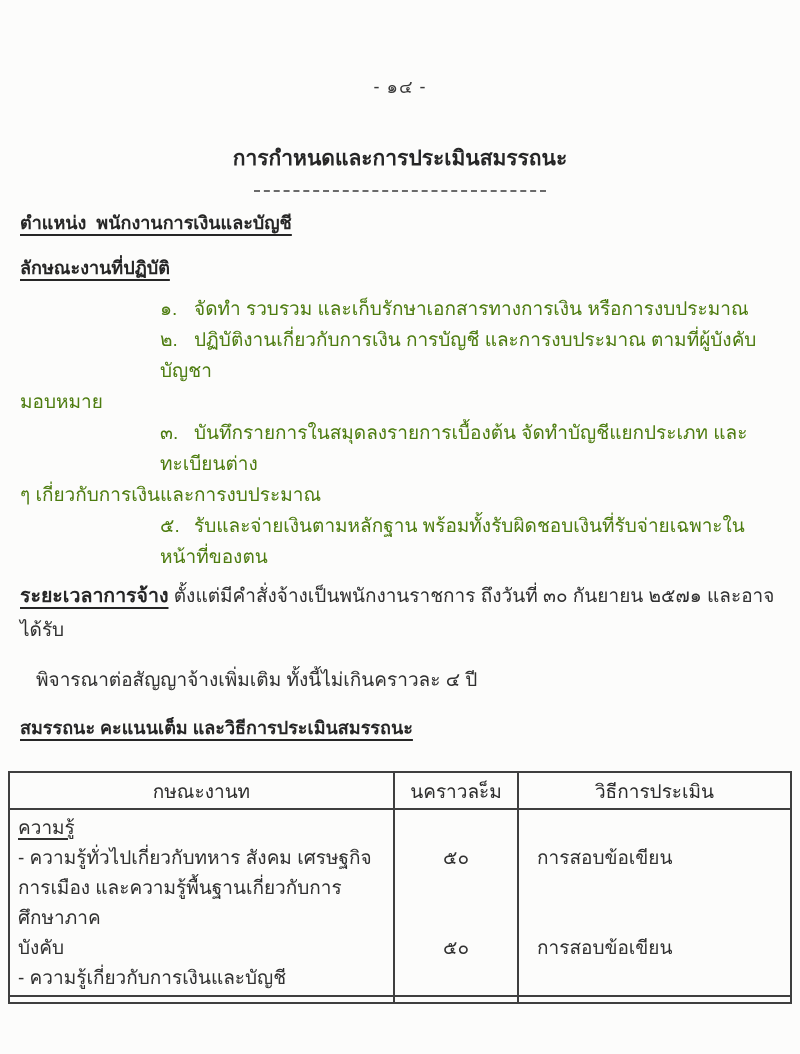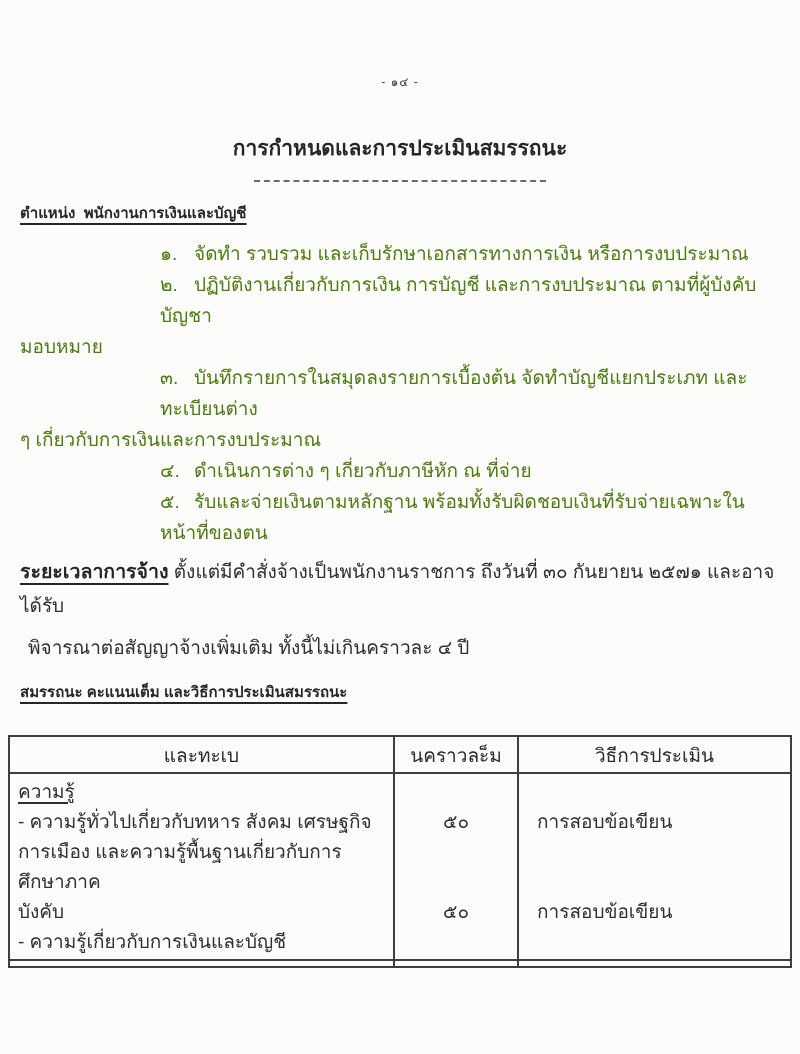--- a/index.html
+++ b/index.html
@@ -13,37 +13,37 @@
     position: relative;
     width: 800px; height: 1054px;
     background: #fcfcfb;
     box-sizing: border-box;
     padding: 0 20px;
     overflow: hidden;
   }
   .pagenum {
     margin-top: 0; padding-top: 72px;
     text-align: center;
-    font-size: 12px; letter-spacing: 1px;
+    font-size: 18px; letter-spacing: 1px;
     color: #3a3a3a;
   }
   .title {
     margin: 40px 0 0 0;
     text-align: center;
     font-size: 21px; font-weight: bold;
     color: #262626;
   }
   .sep {
     width: 292px; height: 0;
     margin: 16px auto 0 auto;
     border-top: 2px dashed #6a6a6a;
   }
   .h-line {
     margin: 0; padding: 0;
-    font-size: 15px; font-weight: bold;
+    font-size: 18px; font-weight: bold;
     line-height: 30px;
     color: #262626;
   }
   .pos-line   { margin-top: 16px; }
   .grp-line   { margin-top: 15px; }
   .duty-head  { margin-top: 15px; }
   .hu {
     text-decoration: underline;
     text-underline-offset: 5px;
     text-decoration-thickness: 1.5px;
@@ -56,21 +56,21 @@
     color: #4d7c0f;
   }
   .dline.indent { padding-left: 140px; }
   .num { display: inline-block; min-width: 34px; }
   .para {
     margin: 6px 0 0 0;
     font-size: 19px; line-height: 34px;
     color: #303030;
   }
   .para .hu { font-weight: bold; font-size: 19.5px; color: #262626; }
-  .para.cont { margin: 8px; }
+  .para.cont { margin: 16px; }
   .assess-head { margin-top: 12px; }
 
   .tablewrap {
     position: relative;
     width: 782px;
     margin: 28px 0 0 -12px;
   }
   table.tbl {
     table-layout: fixed;
     width: 782px;
@@ -114,46 +114,46 @@
 
   <div class="pagenum">- ๑๔ -</div>
 
   <h1 class="title">การกำหนดและการประเมินสมรรถนะ</h1>
 
   <div class="sep"></div>
 
   <p class="h-line pos-line"><span class="hu">ตำแหน่ง  พนักงานการเงินและบัญชี</span></p>
 
 
+  <p class="h-line duty-head"><span class="hu">ลักษณะงานที่ปฏิบัติ</span></p>
 
   <div class="duties">
     <div class="dline indent"><span class="num">๑.</span><span>จัดทำ รวบรวม และเก็บรักษาเอกสารทางการเงิน หรือการงบประมาณ</span></div>
     <div class="dline indent"><span class="num">๒.</span><span>ปฏิบัติงานเกี่ยวกับการเงิน การบัญชี และการงบประมาณ ตามที่ผู้บังคับบัญชา</span></div>
     <div class="dline">มอบหมาย</div>
     <div class="dline indent"><span class="num">๓.</span><span>บันทึกรายการในสมุดลงรายการเบื้องต้น จัดทำบัญชีแยกประเภท และทะเบียนต่าง</span></div>
     <div class="dline">ๆ เกี่ยวกับการเงินและการงบประมาณ</div>
-    <div class="dline indent"><span class="num">๔.</span><span>ดำเนินการต่าง ๆ เกี่ยวกับภาษีหัก ณ ที่จ่าย</span></div>
     <div class="dline indent"><span class="num">๕.</span><span>รับและจ่ายเงินตามหลักฐาน พร้อมทั้งรับผิดชอบเงินที่รับจ่ายเฉพาะในหน้าที่ของตน</span></div>
   </div>
 
   <p class="para"><span class="hu">ระยะเวลาการจ้าง</span><span> ตั้งแต่มีคำสั่งจ้างเป็นพนักงานราชการ ถึงวันที่ ๓๐ กันยายน ๒๕๗๑ และอาจได้รับ</span></p>
   <p class="para cont">พิจารณาต่อสัญญาจ้างเพิ่มเติม ทั้งนี้ไม่เกินคราวละ ๔ ปี</p>
 
   <p class="h-line assess-head"><span class="hu">สมรรถนะ คะแนนเต็ม และวิธีการประเมินสมรรถนะ</span></p>
 
   <div class="tablewrap">
     <table class="tbl">
       <colgroup>
           <col class="c1">
           <col class="c2">
           <col class="c3">
         </colgroup>
       <thead>
         <tr>
-          <th>และทะเบ</th>
+          <th>กษณะงานท</th>
           <th>นคราวละ็ม</th>
           <th>วิธีการประเมิน</th>
         </tr>
       </thead>
       <tbody>
         <tr>
           <td class="comp">
             <div class="ln u">ความรู้</div>
             <div class="ln">-  ความรู้ทั่วไปเกี่ยวกับทหาร สังคม เศรษฐกิจ</div>
             <div class="ln">การเมือง และความรู้พื้นฐานเกี่ยวกับการศึกษาภาค</div>

